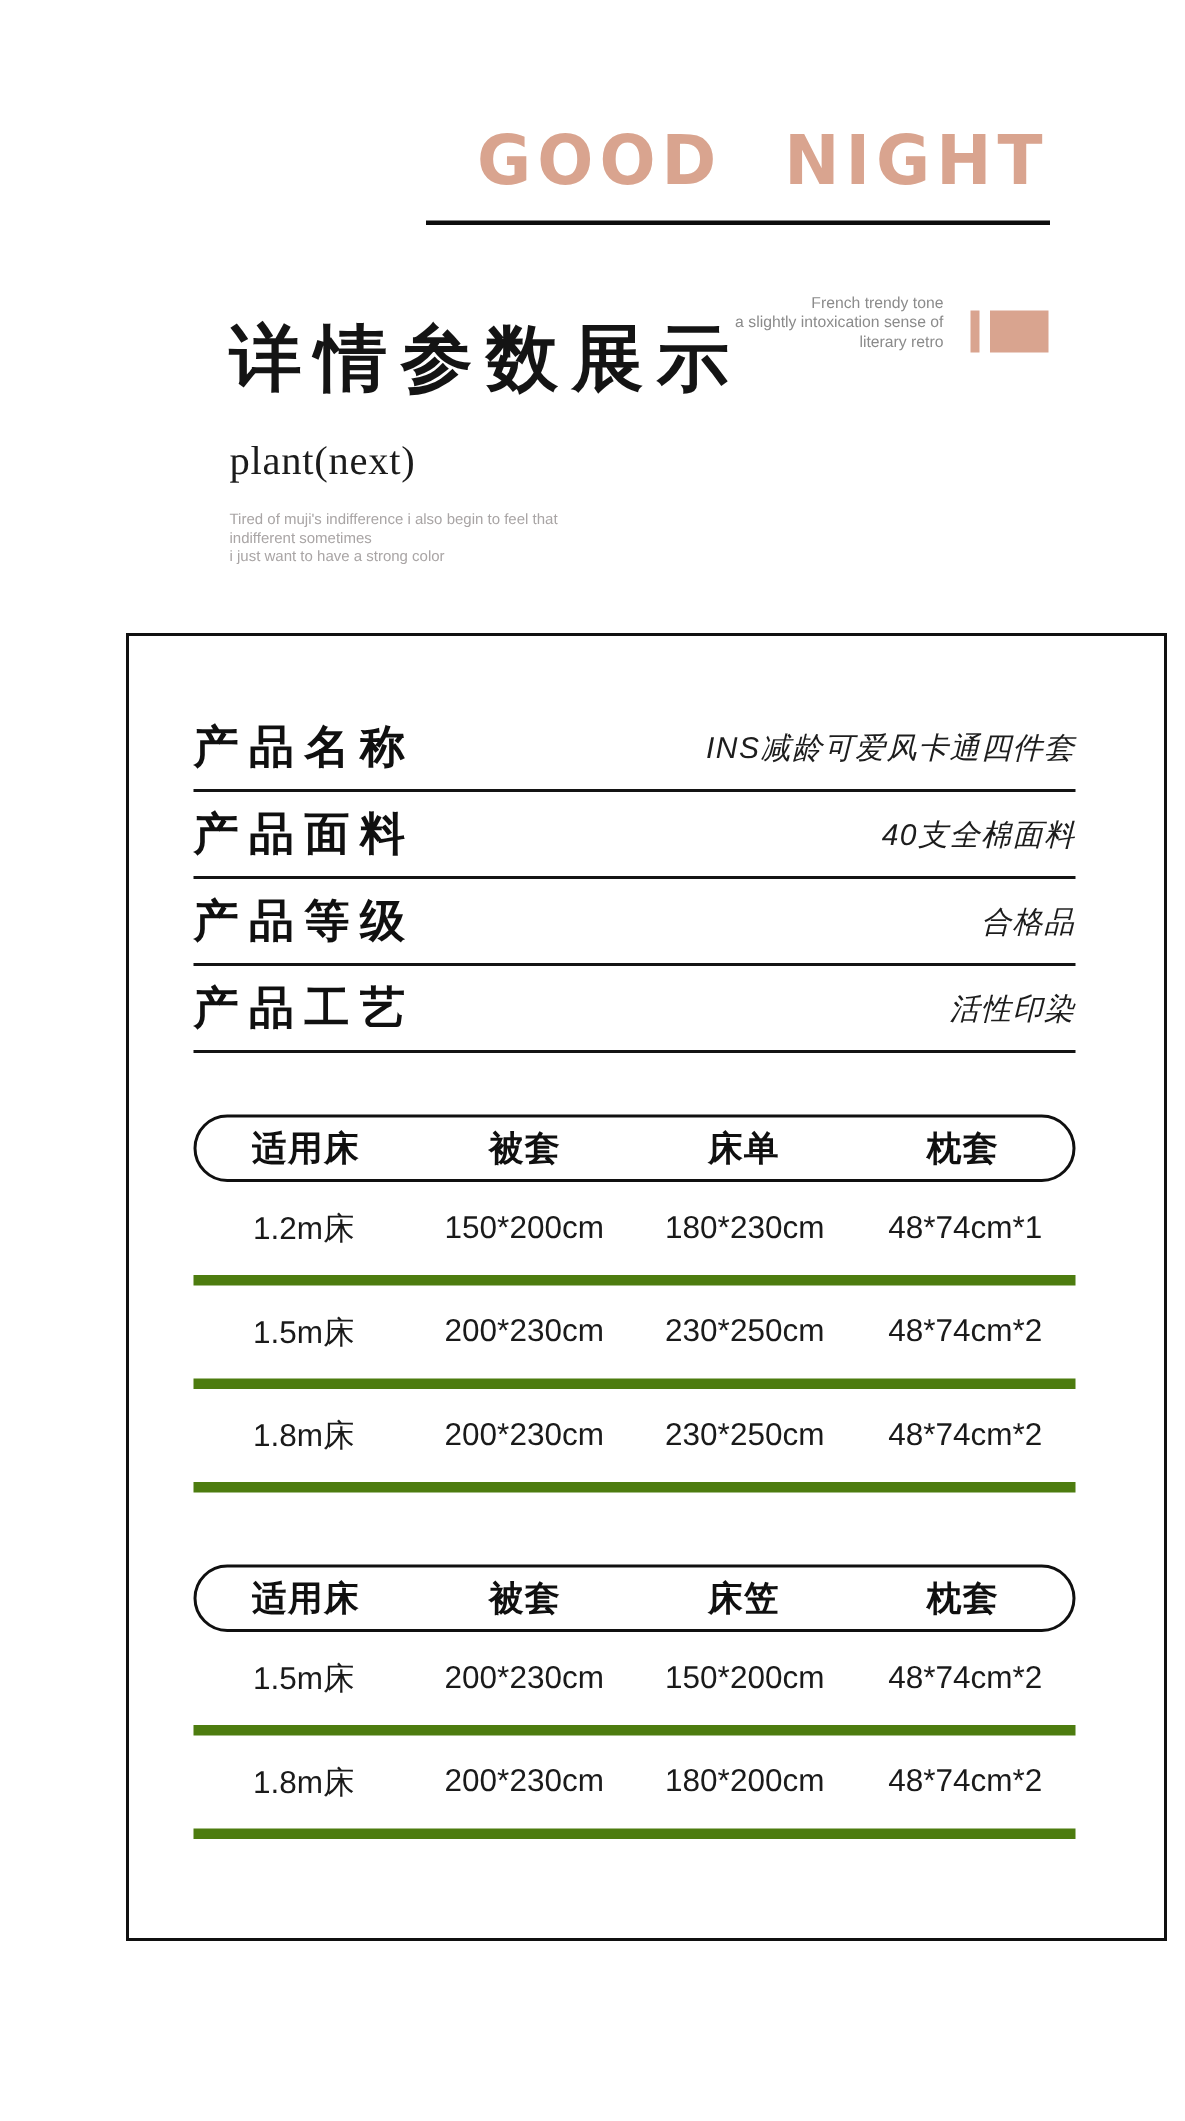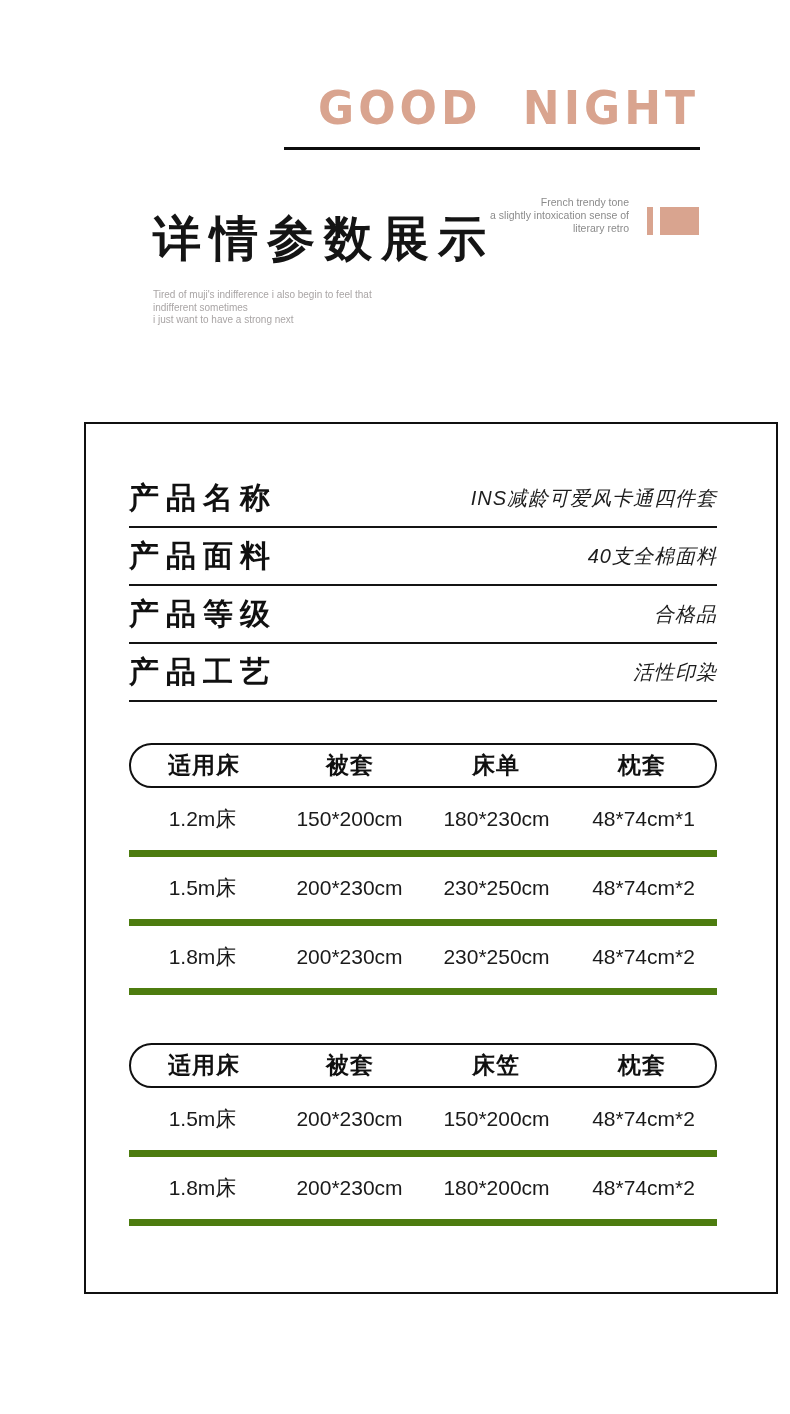--- a/index.html
+++ b/index.html
@@ -151,23 +151,24 @@
 </head>
 <body>
 
 <div class="page">
 
   <div class="brand" style="color: rgb(217, 164, 143);">GOOD NIGHT</div>
   <div class="brand-rule"></div>
 
   <div class="intro-left">
     <div class="title">详情参数展示</div>
+    <div class="subtitle">plant(next)</div>
     <div class="desc">Tired of muji's indifference i also begin to feel that
 indifferent sometimes
-i just want to have a strong next</div>
+i just want to have a strong color</div>
   </div>
 
   <div class="intro-right">
     <div class="tagline">French trendy tone
 a slightly intoxication sense of
 literary retro</div>
     <div class="bars">
       <span class="bar-thin" style="background: rgb(217, 164, 143);"></span>
       <span class="bar-wide" style="background: rgb(217, 164, 143);"></span>
     </div>

